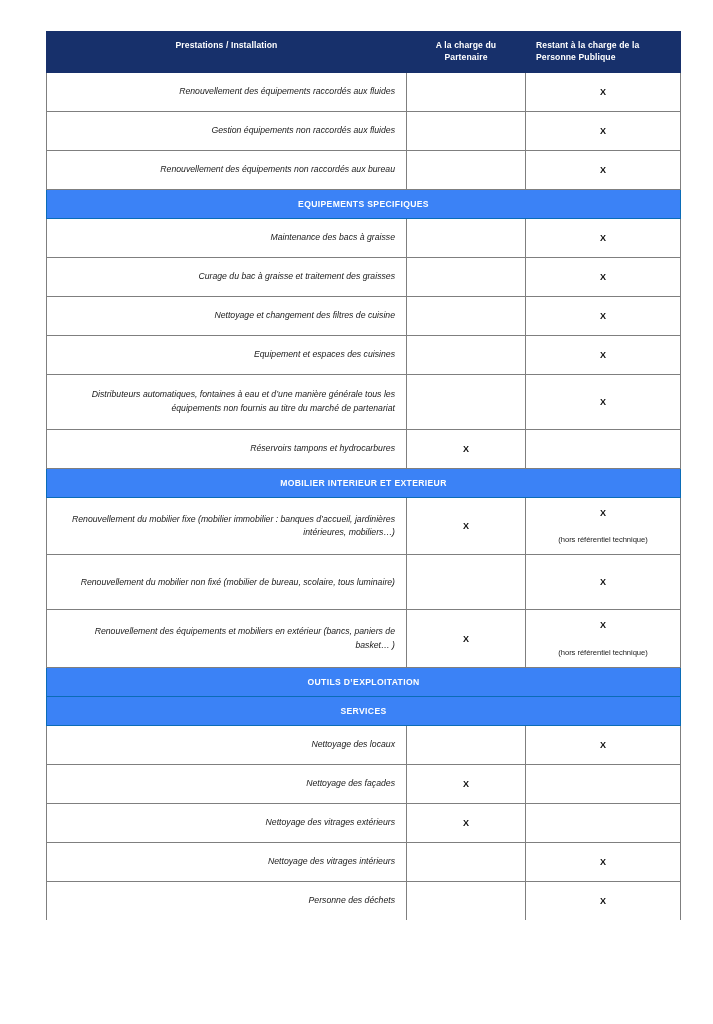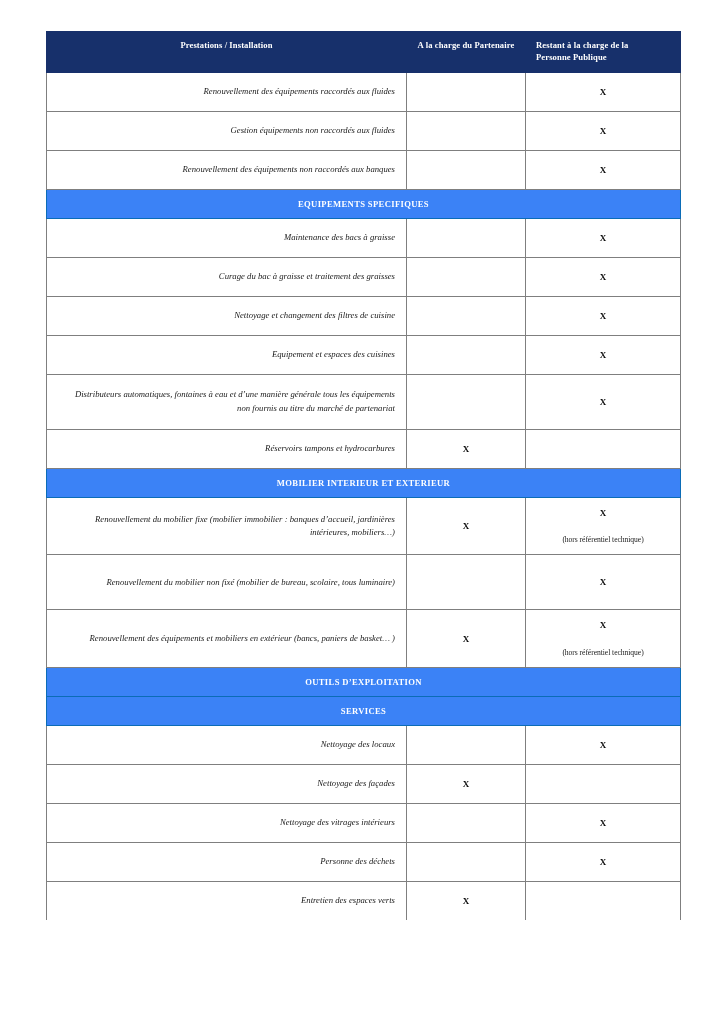--- a/index.html
+++ b/index.html
@@ -12,21 +12,20 @@
     height: 1024px;
     font-family: "Liberation Sans", sans-serif;
     -webkit-font-smoothing: antialiased;
   }
   #page {
     position: relative;
     width: 713px;
     height: 920px;
     background: #ffffff;
     overflow: hidden;
-    font-family: Liberation Serif, serif;
   }
   #table-wrap {
     position: absolute;
     left: 46px;
     top: 31px;
     width: 634px;
   }
   table.matrix {
     width: 634px;
     border-collapse: collapse;
@@ -135,21 +134,21 @@
           <tr class="r1">
             <td class="label">Gestion équipements non raccordés aux fluides</td>
             <td class="mark">
               <span class="xmark"></span>
             </td>
             <td class="mark">
               <span class="xmark">X</span>
             </td>
           </tr>
           <tr class="r1">
-            <td class="label">Renouvellement des équipements non raccordés aux banques</td>
+            <td class="label">Renouvellement des équipements non raccordés aux bureau</td>
             <td class="mark">
               <span class="xmark"></span>
             </td>
             <td class="mark">
               <span class="xmark">X</span>
             </td>
           </tr>
           <tr class="section">
             <td colspan="3">EQUIPEMENTS SPECIFIQUES</td>
           </tr>
@@ -249,20 +248,29 @@
             <td class="label">Nettoyage des locaux</td>
             <td class="mark">
               <span class="xmark"></span>
             </td>
             <td class="mark">
               <span class="xmark">X</span>
             </td>
           </tr>
           <tr class="r1">
             <td class="label">Nettoyage des façades</td>
+            <td class="mark">
+              <span class="xmark">X</span>
+            </td>
+            <td class="mark">
+              <span class="xmark"></span>
+            </td>
+          </tr>
+          <tr class="r1">
+            <td class="label">Nettoyage des vitrages extérieurs</td>
             <td class="mark">
               <span class="xmark">X</span>
             </td>
             <td class="mark">
               <span class="xmark"></span>
             </td>
           </tr>
           <tr class="r1">
             <td class="label">Nettoyage des vitrages intérieurs</td>
             <td class="mark">

